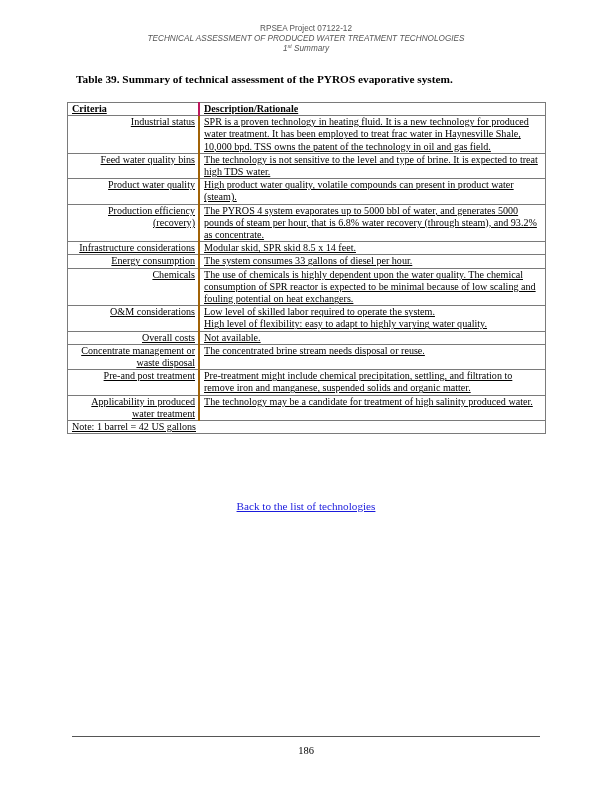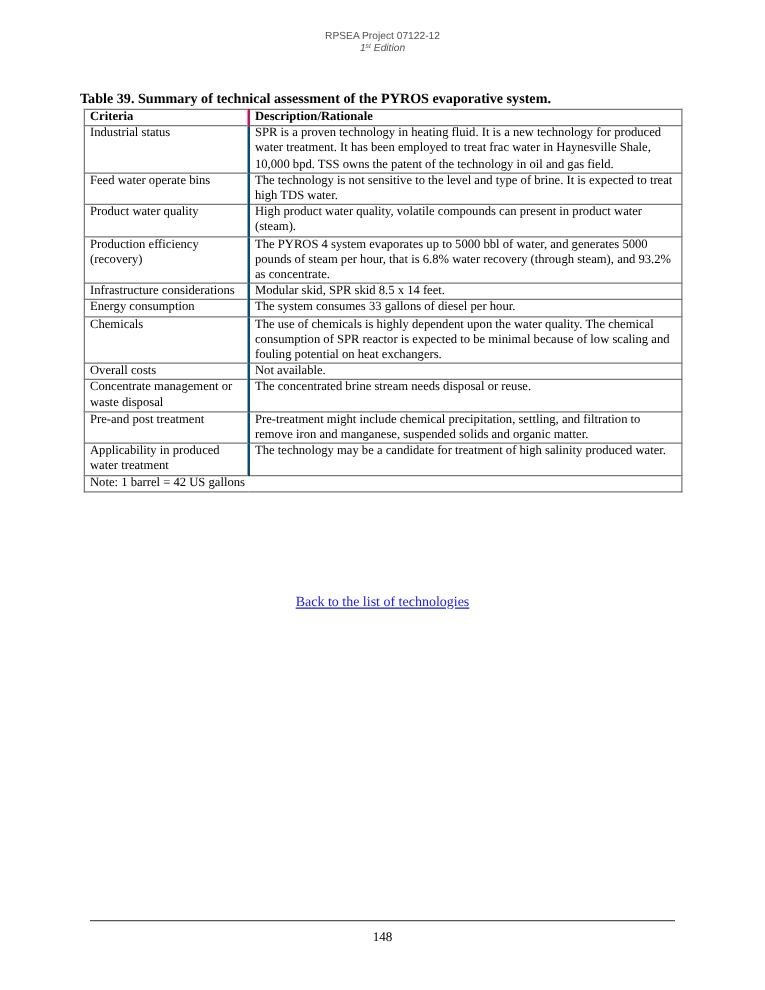--- a/index.html
+++ b/index.html
@@ -1,52 +1,53 @@
 <!DOCTYPE html>
 <html><head>
   <meta charset="utf-8">
   <style>
     html, body { margin: 0; padding: 0; background: #ffffff; }
     body { width: 612px; height: 792px; position: relative; overflow: hidden; font-family: "Liberation Serif", serif; color: #000; }
     .header { position: absolute; top: 24px; left: 0; width: 612px; text-align: center; font-family: "Liberation Sans", sans-serif; font-size: 8.2px; color: #555; line-height: 10px; }
     .header .sub { font-style: italic; }
     .header sup { font-size: 5.5px; vertical-align: 3px; line-height: 0; }
-    .caption { position: absolute; top: 73px; left: 64px; font-weight: bold; font-size: 11.3px; line-height: 13px; white-space: nowrap; }
-    table.assess { position: absolute; top: 87px; left: 67px; width: 479px; border-collapse: collapse; font-size: 10.1px; line-height: 12.2px; }
+    .caption { position: absolute; top: 73px; left: 76px; font-weight: bold; font-size: 11.3px; line-height: 13px; white-space: nowrap; }
+    table.assess { position: absolute; top: 102px; left: 67px; width: 479px; border-collapse: collapse; font-size: 10.1px; line-height: 12.2px; text-decoration: underline; }
     table.assess td, table.assess th { border: 1px solid #7a7a7a; padding: 0 3px 0 4px; vertical-align: top; text-align: left; }
     table.assess th { font-weight: bold; }
-    table.assess td.crit { width: 123px; }
-    table.assess td.desc { border-left: 2px solid #0c4a6e; }
-    .link { position: absolute; top: 476px; left: 0; width: 612px; text-align: center; font-size: 11.2px; }
+    table.assess td.crit { width: 123px; text-align: right; }
+    table.assess td.desc { border-left: 2px solid #a16207; }
+    .link { position: absolute; top: 500px; left: 0; width: 612px; text-align: center; font-size: 11.2px; }
     .link a { color: #1a1adc; text-decoration: underline; }
     .footer-rule { position: absolute; top: 736px; left: 72px; width: 468px; height: 1px; background: #555; }
     .page-num { position: absolute; top: 745px; left: 0; width: 612px; text-align: center; font-size: 10.5px; }
   </style>
 </head>
 <body>
 
 <div class="header">
   <div>RPSEA Project 07122-12</div>
-  <div class="sub"><span>1</span><sup>st</sup><span> Edition</span></div>
+  <div class="sub">TECHNICAL ASSESSMENT OF PRODUCED WATER TREATMENT TECHNOLOGIES</div>
+  <div class="sub"><span>1</span><sup>st</sup><span> Summary</span></div>
 </div>
 
 <div class="caption">Table 39. Summary of technical assessment of the PYROS evaporative system.</div>
 
 <table class="assess">
   <tbody>
       <tr>
     <th class="crit">Criteria</th>
     <th class="desc" style="border-left:2px solid #be185d">Description/Rationale</th>
   </tr>
   <tr>
     <td class="crit">Industrial status</td>
     <td class="desc">SPR is a proven technology in heating fluid. It is a new technology for produced water treatment. It has been employed to treat frac water in Haynesville Shale, 10,000 bpd. TSS owns the patent of the technology in oil and gas field.</td>
   </tr>
   <tr>
-    <td class="crit">Feed water operate bins</td>
+    <td class="crit">Feed water quality bins</td>
     <td class="desc">The technology is not sensitive to the level and type of brine. It is expected to treat high TDS water.</td>
   </tr>
   <tr>
     <td class="crit">Product water quality</td>
     <td class="desc">High product water quality, volatile compounds can present in product water (steam).</td>
   </tr>
   <tr>
     <td class="crit">Production efficiency (recovery)</td>
     <td class="desc">The PYROS 4 system evaporates up to 5000 bbl of water, and generates 5000 pounds of steam per hour, that is 6.8% water recovery (through steam), and 93.2% as concentrate.</td>
   </tr>
@@ -54,20 +55,27 @@
     <td class="crit">Infrastructure considerations</td>
     <td class="desc">Modular skid, SPR skid 8.5 x 14 feet.</td>
   </tr>
   <tr>
     <td class="crit">Energy consumption</td>
     <td class="desc">The system consumes 33 gallons of diesel per hour.</td>
   </tr>
   <tr>
     <td class="crit">Chemicals</td>
     <td class="desc">The use of chemicals is highly dependent upon the water quality. The chemical consumption of SPR reactor is expected to be minimal because of low scaling and fouling potential on heat exchangers.</td>
+  </tr>
+  <tr>
+    <td class="crit">O&amp;M considerations</td>
+    <td class="desc">
+      <div>Low level of skilled labor required to operate the system.</div>
+      <div>High level of flexibility: easy to adapt to highly varying water quality.</div>
+    </td>
   </tr>
   <tr>
     <td class="crit">Overall costs</td>
     <td class="desc">Not available.</td>
   </tr>
   <tr>
     <td class="crit">Concentrate management or waste disposal</td>
     <td class="desc">The concentrated brine stream needs disposal or reuse.</td>
   </tr>
   <tr>
@@ -82,13 +90,13 @@
     <td colspan="2">Note: 1 barrel = 42 US gallons</td>
   </tr>
 </tbody>
   </table>
 
 <div class="link">
   <a href="#">Back to the list of technologies</a>
 </div>
 
 <div class="footer-rule"></div>
-<div class="page-num">148</div>
+<div class="page-num">186</div>
 
 </body></html>

